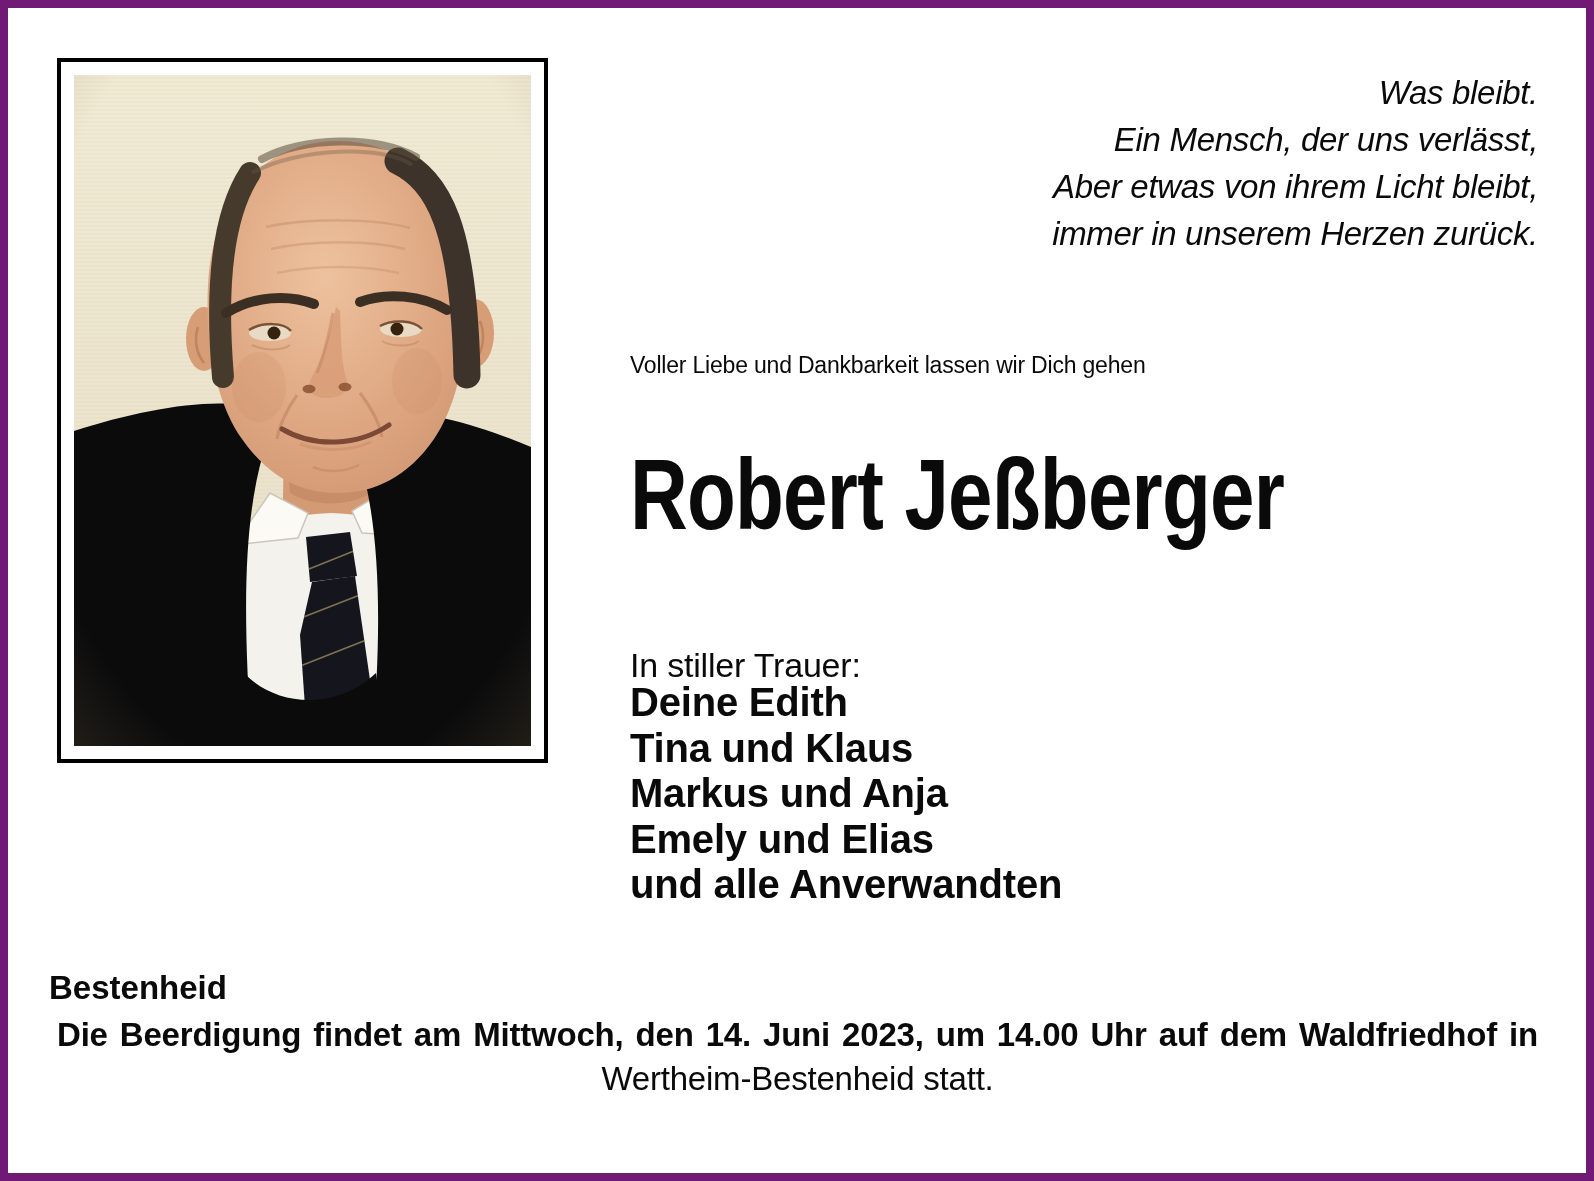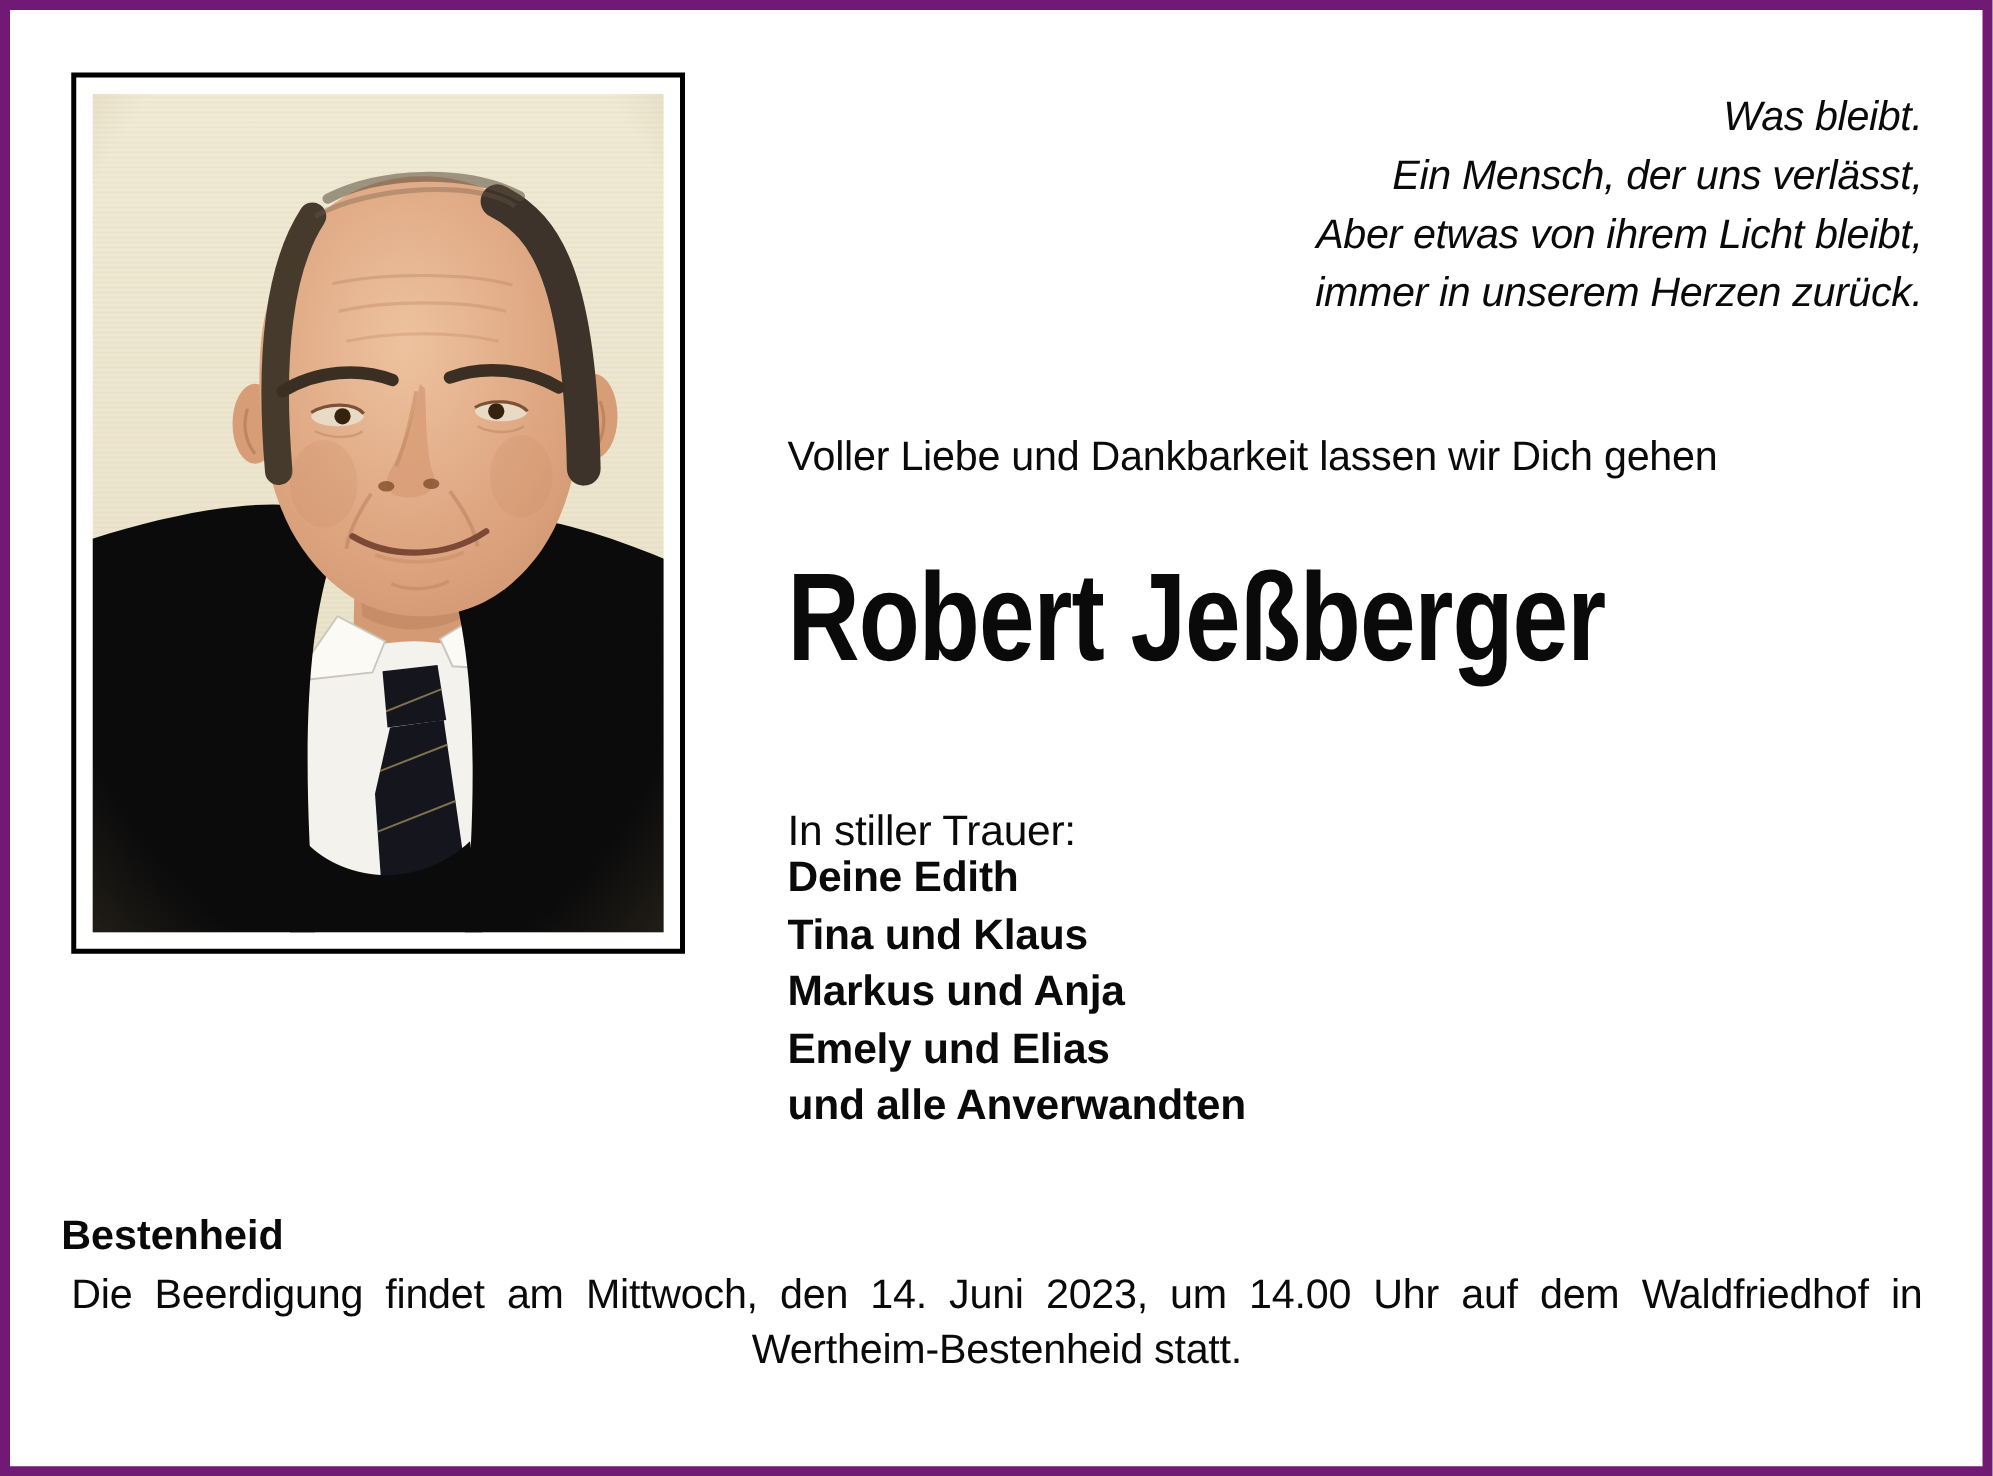--- a/index.html
+++ b/index.html
@@ -27,21 +27,21 @@
   .poem {
     position:absolute; top:61px; right:48px;
     text-align:right;
     font-style:italic;
     font-size:33px; line-height:47px;
     letter-spacing:-0.3px;
     white-space:nowrap;
   }
   
   .main-col { position:absolute; left:622px; top:334px; }
-  .intro { font-size:33px; line-height:46px; letter-spacing:-0.2px; white-space:nowrap; }
+  .intro { font-size:23px; line-height:46px; letter-spacing:-0.2px; white-space:nowrap; }
   .name-row { position:absolute; left:622px; top:431px; height:110px; white-space:nowrap; }
   .name-row .name {
     display:inline-block;
     font-size:100px; line-height:110px; font-weight:bold;
     letter-spacing:-1px;
     transform:scaleX(0.80); transform-origin:0 0;
     white-space:nowrap;
   }
   .dates-row { position:absolute; left:622px; top:545px; white-space:nowrap; }
   .dates-inner {
@@ -50,36 +50,36 @@
     font-weight:bold; font-size:36px; line-height:40px;
   }
   .dates-inner .sym { display:inline-block; margin-right:9px; }
   .dates-inner .death-group { margin-left:36px; }
   .trauer-heading {
     position:absolute; left:622px; top:635px;
     font-size:34px; line-height:44px; letter-spacing:-0.2px;text-align:right;
   }
   .mourners {
     position:absolute; left:622px; top:672px;
-    font-weight:bold; font-size:34px; line-height:45.5px;
+    font-weight:bold; font-size:40px; line-height:45.5px;
     letter-spacing:-0.2px;
     list-style:none;
   }
   
   .location-heading {
     position:absolute; left:41px; top:960px;
     font-weight:bold; font-size:33px; line-height:40px;
   }
   .announcement {
     position:absolute; left:49px; top:1005px;
     width:1481px;
     font-size:33px; line-height:44px;
     letter-spacing:-0.2px;
   }
-  .announcement .line-justify { text-align:justify; text-align-last:justify; }
+  .announcement .line-justify { text-align:justify; text-align-last:justify;font-weight:bold; }
   .announcement .line-left { text-align:center; }
 </style>
 </head>
 <body>
 
 <div class="page">
 
   <div class="photo-frame">
     <svg viewBox="0 0 457 671" preserveAspectRatio="none">
       <defs>

